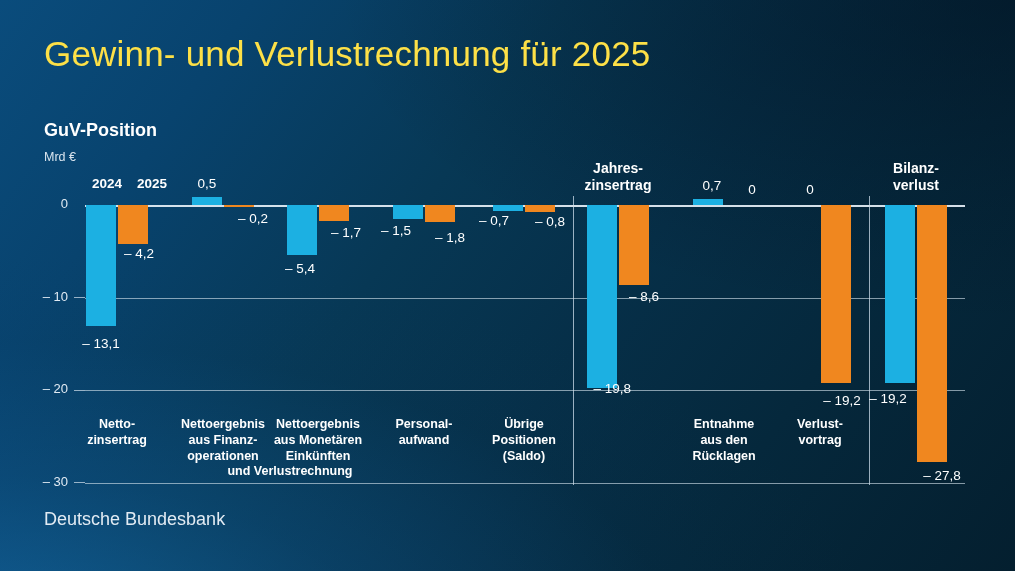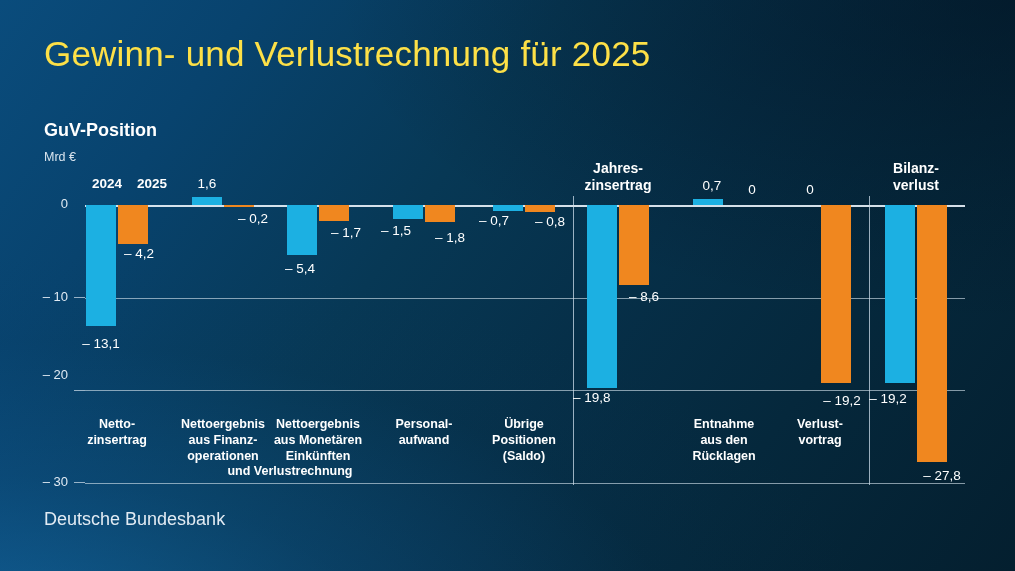--- a/index.html
+++ b/index.html
@@ -89,47 +89,47 @@
   <div id="plot">
       <div class="grid zero" style="top: 0px;"></div>
       <div class="grid" style="top: 92.5px;"></div>
       <div class="grid" style="top: 185px;"></div>
       <div class="grid" style="top: 277.5px;"></div>
     </div>
 <div class="ylab" style="left: 8px; top: 196px;">0</div>
     <div class="tickmark" style="left: 74px; top: 297px;"></div>
     <div class="ylab" style="left: 8px; top: 288.5px;">– 10</div>
     <div class="tickmark" style="left: 74px; top: 389.5px;"></div>
-    <div class="ylab" style="left: 8px; top: 367px;">– 20</div>
+    <div class="ylab" style="left: 8px; top: 381px;">– 20</div>
     <div class="tickmark" style="left: 74px; top: 482px;"></div>
     <div class="ylab" style="left: 8px; top: 473.5px;">– 30</div>
     <div class="vsep" style="left: 573px; top: 196px; height: 289px;"></div>
     <div class="vsep" style="left: 869px; top: 196px; height: 289px;"></div>
     <div class="bar c24" style="left: 86px; top: 205px; width: 30px; height: 121.175px;"></div>
     <div class="vlabel" style="left: 78px; width: 46px; text-align: center; top: 336.175px;">– 13,1</div>
     <div class="bar c25" style="left: 118px; top: 205px; width: 30px; height: 38.85px;"></div>
     <div class="vlabel" style="left: 116px; width: 46px; text-align: center; top: 245.85px;">– 4,2</div>
     <div class="bar c24" style="left: 192px; top: 196.675px; width: 30px; height: 8.325px;"></div>
-    <div class="vlabel" style="left: 184px; width: 46px; text-align: center; top: 175.675px;">1,6</div>
+    <div class="vlabel" style="left: 184px; width: 46px; text-align: center; top: 175.675px;">0,5</div>
     <div class="bar c25" style="left: 224px; top: 205px; width: 30px; height: 1.85px;"></div>
     <div class="vlabel" style="left: 230px; width: 46px; text-align: center; top: 210.85px;">– 0,2</div>
     <div class="bar c24" style="left: 287px; top: 205px; width: 30px; height: 49.95px;"></div>
     <div class="vlabel" style="left: 277px; width: 46px; text-align: center; top: 260.95px;">– 5,4</div>
     <div class="bar c25" style="left: 319px; top: 205px; width: 30px; height: 15.725px;"></div>
     <div class="vlabel" style="left: 323px; width: 46px; text-align: center; top: 224.725px;">– 1,7</div>
     <div class="bar c24" style="left: 393px; top: 205px; width: 30px; height: 13.875px;"></div>
     <div class="vlabel" style="left: 373px; width: 46px; text-align: center; top: 222.875px;">– 1,5</div>
     <div class="bar c25" style="left: 425px; top: 205px; width: 30px; height: 16.65px;"></div>
     <div class="vlabel" style="left: 427px; width: 46px; text-align: center; top: 229.65px;">– 1,8</div>
     <div class="bar c24" style="left: 493px; top: 205px; width: 30px; height: 6.475px;"></div>
     <div class="vlabel" style="left: 471px; width: 46px; text-align: center; top: 213.475px;">– 0,7</div>
     <div class="bar c25" style="left: 525px; top: 205px; width: 30px; height: 7.4px;"></div>
     <div class="vlabel" style="left: 527px; width: 46px; text-align: center; top: 214.4px;">– 0,8</div>
     <div class="bar c24" style="left: 587px; top: 205px; width: 30px; height: 183.15px;"></div>
-    <div class="vlabel" style="left: 573px; width: 46px; text-align: left; top: 390px;">– 19,8</div>
+    <div class="vlabel" style="left: 573px; width: 46px; text-align: right; top: 381px; padding-left: 12px;">– 19,8</div>
     <div class="bar c25" style="left: 619px; top: 205px; width: 30px; height: 79.55px;"></div>
     <div class="vlabel" style="left: 621px; width: 46px; text-align: center; top: 288.55px;">– 8,6</div>
     <div class="bar c24" style="left: 693px; top: 198.525px; width: 30px; height: 6.475px;"></div>
     <div class="vlabel" style="left: 689px; width: 46px; text-align: center; top: 177.525px;">0,7</div>
     <div class="vlabel" style="left: 729px; width: 46px; text-align: center; top: 182px;">0</div>
     <div class="vlabel" style="left: 787px; width: 46px; text-align: center; top: 182px;">0</div>
     <div class="bar c25" style="left: 821px; top: 205px; width: 30px; height: 177.6px;"></div>
     <div class="vlabel" style="left: 819px; width: 46px; text-align: center; top: 392.6px;">– 19,2</div>
     <div class="bar c24" style="left: 885px; top: 205px; width: 30px; height: 177.6px;"></div>
     <div class="vlabel" style="left: 865px; width: 46px; text-align: center; top: 390.6px;">– 19,2</div>

